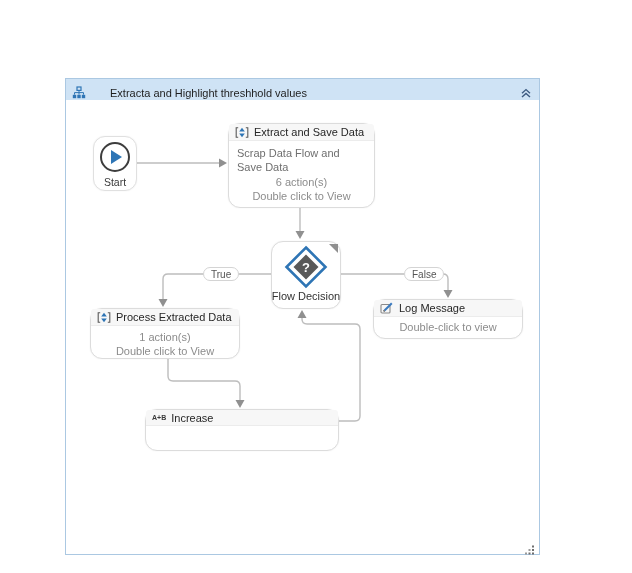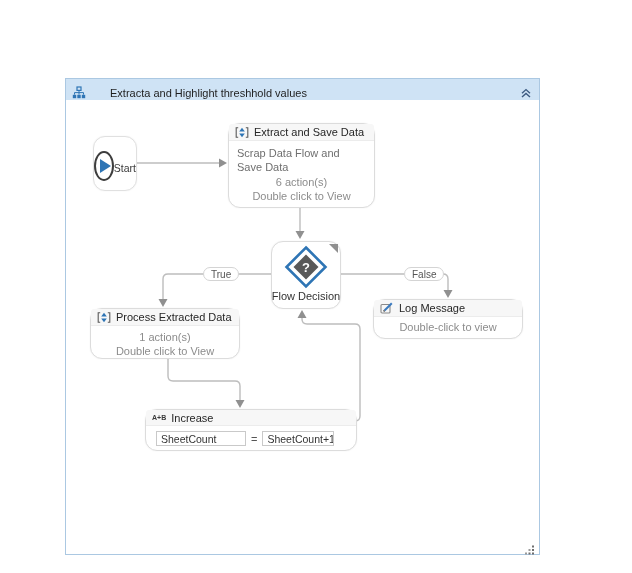--- a/index.html
+++ b/index.html
@@ -30,41 +30,41 @@
   }
   .node-header{
     height:17px;background:#f7f7f7;border-bottom:1px solid #ececec;
     display:flex;align-items:center;gap:5px;padding:0 6px;
     border-radius:3px 3px 0 0;box-sizing:border-box;
   }
   .node-title{font-size:11px;color:#262626;white-space:nowrap;}
   .hint{color:#8c8c8c;font-size:11px;text-align:center;line-height:1.3;}
   .desc{color:#6f6f6f;font-size:11px;line-height:1.3;text-align:left;}
   
-  .node-start{left:27px;top:36px;width:44px;height:55px;display:flex;flex-direction:row;align-items:center;justify-content:flex-start;padding-top:5px;border-color:#e0e0e0;}
+  .node-start{left:27px;top:36px;width:44px;height:55px;display:flex;flex-direction:column;align-items:center;justify-content:flex-start;padding-top:5px;border-color:#e0e0e0;}
   .play-circle{width:26px;height:26px;border:2.5px solid #3d3d3d;border-radius:50%;display:flex;align-items:center;justify-content:center;background:#fff;}
   .play-tri{width:0;height:0;border-left:11px solid #2e75b5;border-top:7px solid transparent;border-bottom:7px solid transparent;margin-left:3px;}
   .start-label{font-size:10.5px;color:#3a3a3a;margin-top:4px;}
   
   .node-extract{left:162px;top:23px;width:147px;height:85px;}
   .node-extract .body{padding:5px 8px 4px 8px;display:flex;flex-direction:column;height:calc(100% - 17px);box-sizing:border-box;}
   .node-extract .desc{flex:0 0 auto;}
   .node-extract .hints{margin-top:auto;}
   
   .node-decision{left:205px;top:141px;width:70px;height:68px;display:flex;flex-direction:column;align-items:center;padding-top:3px;}
   .corner-fold{position:absolute;top:2px;right:2px;width:0;height:0;border-top:9px solid #8f8f8f;border-left:9px solid transparent;}
   .decision-label{font-size:11px;color:#333;margin-top:1px;white-space:nowrap;}
   
   .node-process{left:24px;top:208px;width:150px;height:51px;}
   .node-process .body{padding-top:4px;}
   
   .node-log{left:307px;top:199px;width:150px;height:40px;}
   .node-log .body{display:flex;align-items:center;justify-content:center;height:21px;}
   
-  .node-increase{left:79px;top:309px;width:212px;height:42px;}
+  .node-increase{left:79px;top:309px;width:194px;height:42px;}
   .node-increase .node-header{height:16px;}
   .node-increase .body{display:flex;align-items:center;padding:0 9px 0 10px;height:25px;box-sizing:border-box;}
   .field{
     background:#fff;border:1px solid #c9c9c9;height:15px;line-height:15px;
     font-size:10.5px;color:#333;padding:0 4px;box-sizing:border-box;white-space:nowrap;overflow:hidden;
   }
   .field-left{width:90px;}
   .field-right{width:72px;}
   .equals{font-size:11px;color:#555;margin:0 5px;}
   .assign-badge{font-size:7px;font-weight:bold;color:#3a3a3a;letter-spacing:0;line-height:1;}
@@ -186,25 +186,20 @@
       <div class="body">
         <div class="hint">Double-click to view</div>
       </div>
     </div>
 
     <div class="node node-increase">
       <div class="node-header">
         <span class="assign-badge">A+B</span>
         <div class="node-title">Increase</div>
       </div>
-      <div class="body">
-        <div class="field field-left">SheetCount</div>
-        <span class="equals">=</span>
-        <div class="field field-right">SheetCount+1</div>
-      </div>
     </div>
 
   </div>
 
   <div class="resize-grip">
     <svg width="10" height="10" viewBox="0 0 10 10">
       <rect x="7" y="0.5" width="2" height="2" fill="#6f6f6f"></rect>
       <rect x="7" y="4" width="2" height="2" fill="#6f6f6f"></rect>
       <rect x="3.5" y="4" width="2" height="2" fill="#9a9a9a"></rect>
       <rect x="7" y="7.5" width="2" height="2" fill="#6f6f6f"></rect>

